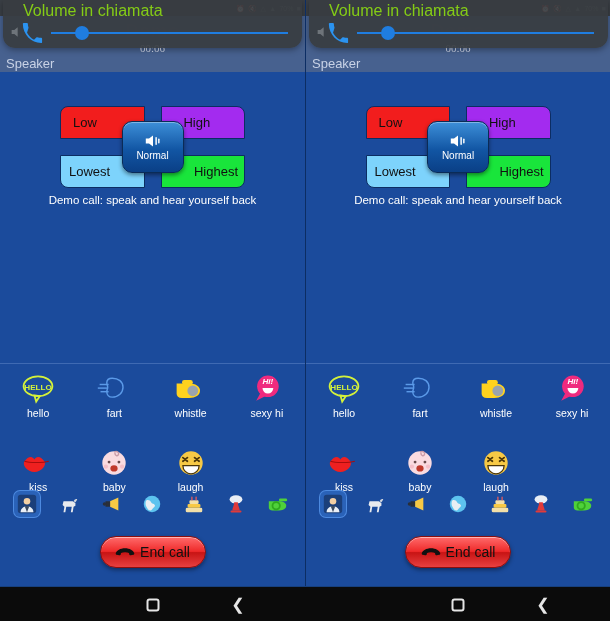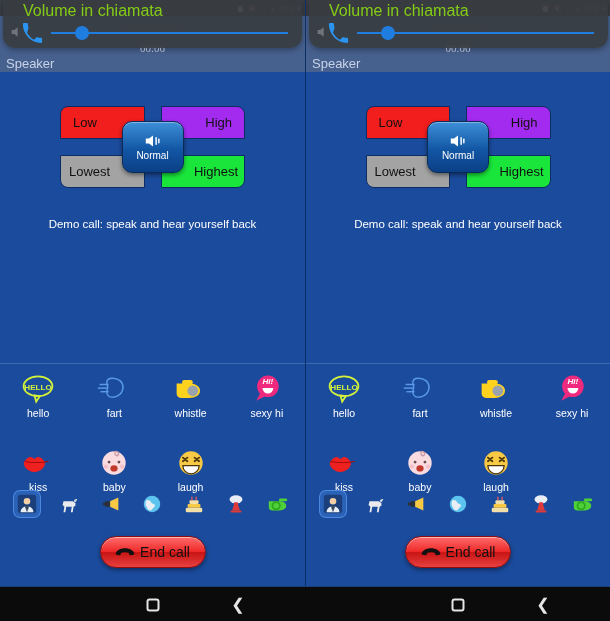--- a/index.html
+++ b/index.html
@@ -78,38 +78,38 @@
   .grid-wrap{ position:absolute; left:0; top:34px; width:100%; height:90px; }
   .grid{
     position:relative; margin:0 auto; width:185px; height:82px;
     display:grid; grid-template-columns:1fr 1fr; grid-template-rows:1fr 1fr; gap:16px;
   }
   .cell{
     position:relative; display:flex; align-items:center; justify-content:center;
     font-size:13px; color:#111; border:1px solid #0c2d63;
   }
   .cell.low     { background:#f21d1d; border-radius:8px 0 0 0; justify-content:flex-start; padding-left:12px;}
-  .cell.high    { background:#a32bef; border-radius:0 8px 0 0; justify-content:flex-end; padding-right:12px;}
-  .cell.lowest  { background:#a3a3a3; border-radius:0 0 0 8px; justify-content:flex-start; padding-left:8px;}
+  .cell.high    { background:#a32bef; border-radius:0 8px 0 0; padding-right:12px;}
+  .cell.lowest  { background:#7dd3fc; border-radius:0 0 0 8px; justify-content:flex-start; padding-left:8px;}
   .cell.highest { background:#19e53b; border-radius:0 0 8px 0; justify-content:flex-end; padding-right:6px;}
 
   .normal-btn{
     position:absolute; left:50%; top:50%; transform:translate(-50%,-50%);
     width:62px; height:52px; border-radius:10px;
     background:linear-gradient(180deg,#3d8fd8 0%,#1256a4 55%,#0a3f86 100%);
     border:1px solid #0a2b57;
     box-shadow:0 2px 4px rgba(0,0,0,.45), inset 0 1px 0 rgba(255,255,255,.35);
     display:flex; flex-direction:column; align-items:center; justify-content:center; gap:1px;
   }
   .normal-btn .nb-ico{ width:20px; height:16px; }
   .normal-btn .nb-txt{ font-size:10px; color:#fff; font-weight:normal; }
 
   .demo-hint{
     position:absolute; left:0; top:122px; width:100%; text-align:center;
-    font-size:11.5px; color:#ffffff;margin-top:24px;
+    font-size:11.5px; color:#ffffff;
   }
 
   
   .divider{ position:absolute; left:0; top:291px; width:100%; height:1px; background:#3f6ab3; }
 
   
   .fx-grid{
     position:absolute; left:0; top:300px; width:100%;
     display:grid; grid-template-columns:repeat(4,1fr); row-gap:22px;
   }

